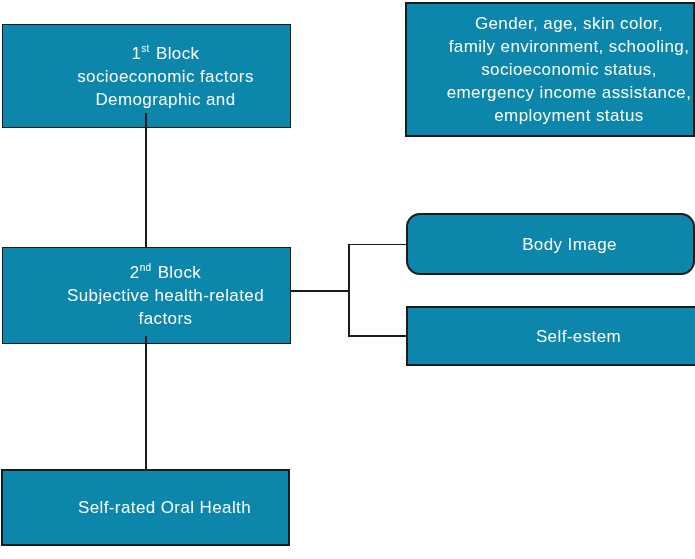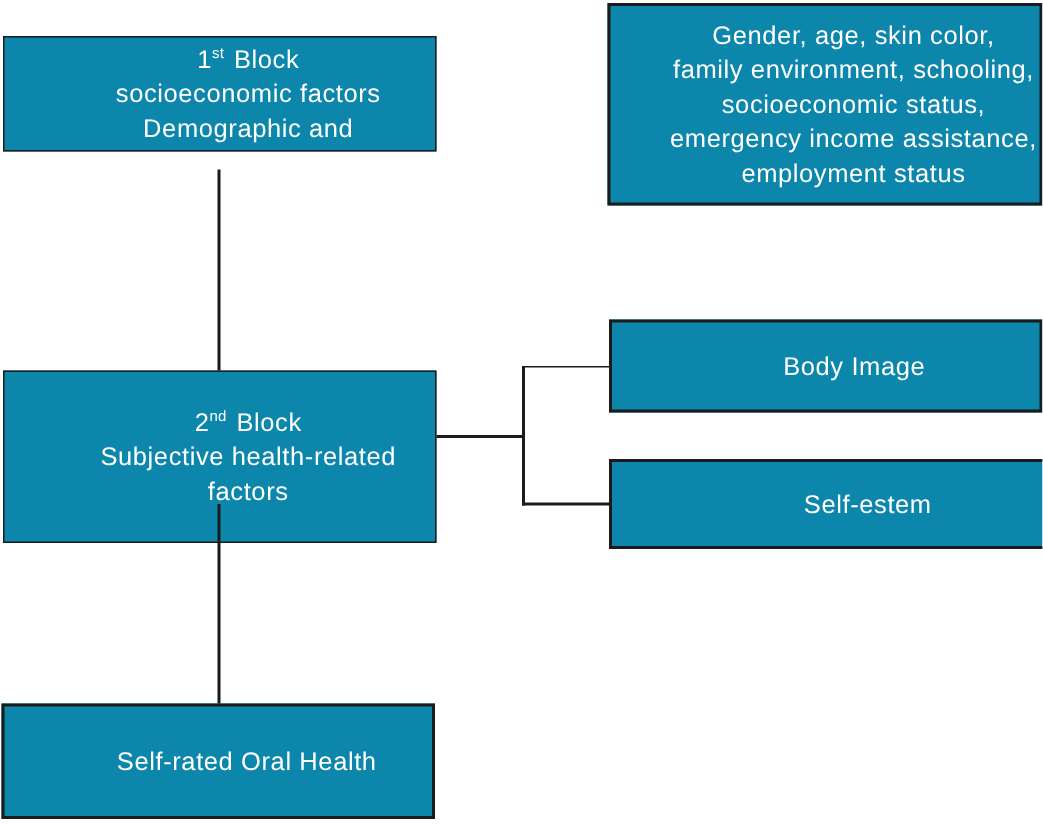--- a/index.html
+++ b/index.html
@@ -29,24 +29,24 @@
     line-height: 23px;
     letter-spacing: 0.4px;
     box-sizing: border-box;
     font-weight: 400;
     padding-left: 38px;
   }
   .box .line { white-space: nowrap; }
   .thick { border-width: 2px; }
 
   
-  .b1 { left: 2px;   top: 24px;  width: 289px; height: 77px; }
+  .b1 { left: 2px;   top: 24px;  width: 289px; height: 104px; }
   .b2 { left: 405px; top: 2px;   width: 290px; height: 135px; border-width: 2px; }
-  .b3 { left: 2px;   top: 247px; width: 289px; height: 115px; }
-  .b4 { left: 406px; top: 213px; width: 289px; height: 62px; border-width: 2px; }
+  .b3 { left: 2px;   top: 247px; width: 289px; height: 97px; }
+  .b4 { left: 406px; top: 213px; width: 289px; height: 62px; border-width: 2px; border-radius: 14px; }
   .b5 { left: 406px; top: 306px; width: 307px; height: 60px; border-width: 2px; }
   .b6 { left: 1px;   top: 469px; width: 289px; height: 77px; border-width: 2px; }
 
   .ord {
     font-size: 10px;
     line-height: 10px;
     vertical-align: super;
     letter-spacing: 0.2px;
   }
   .tword { margin-left: 0.38em; }

